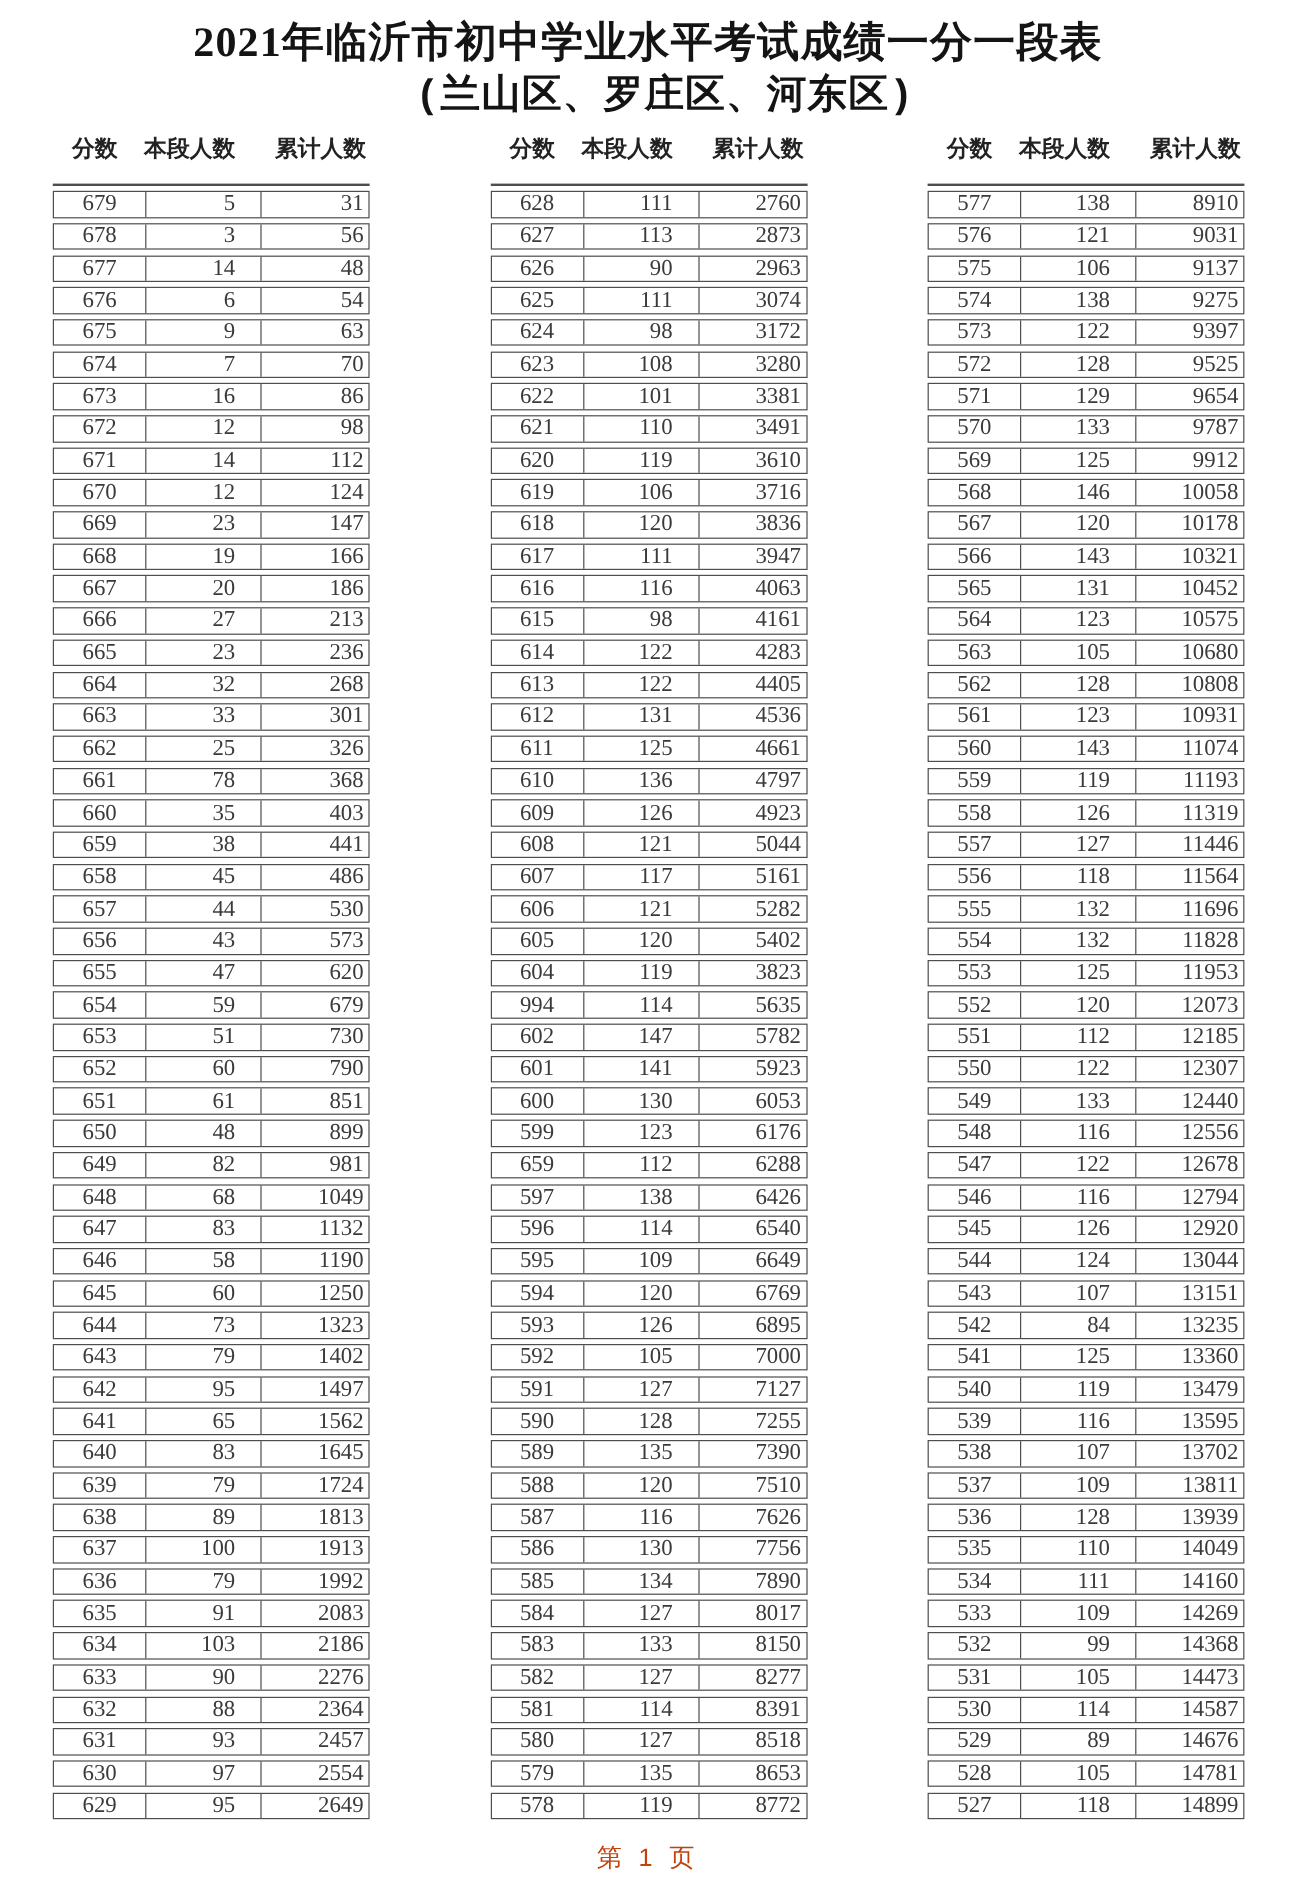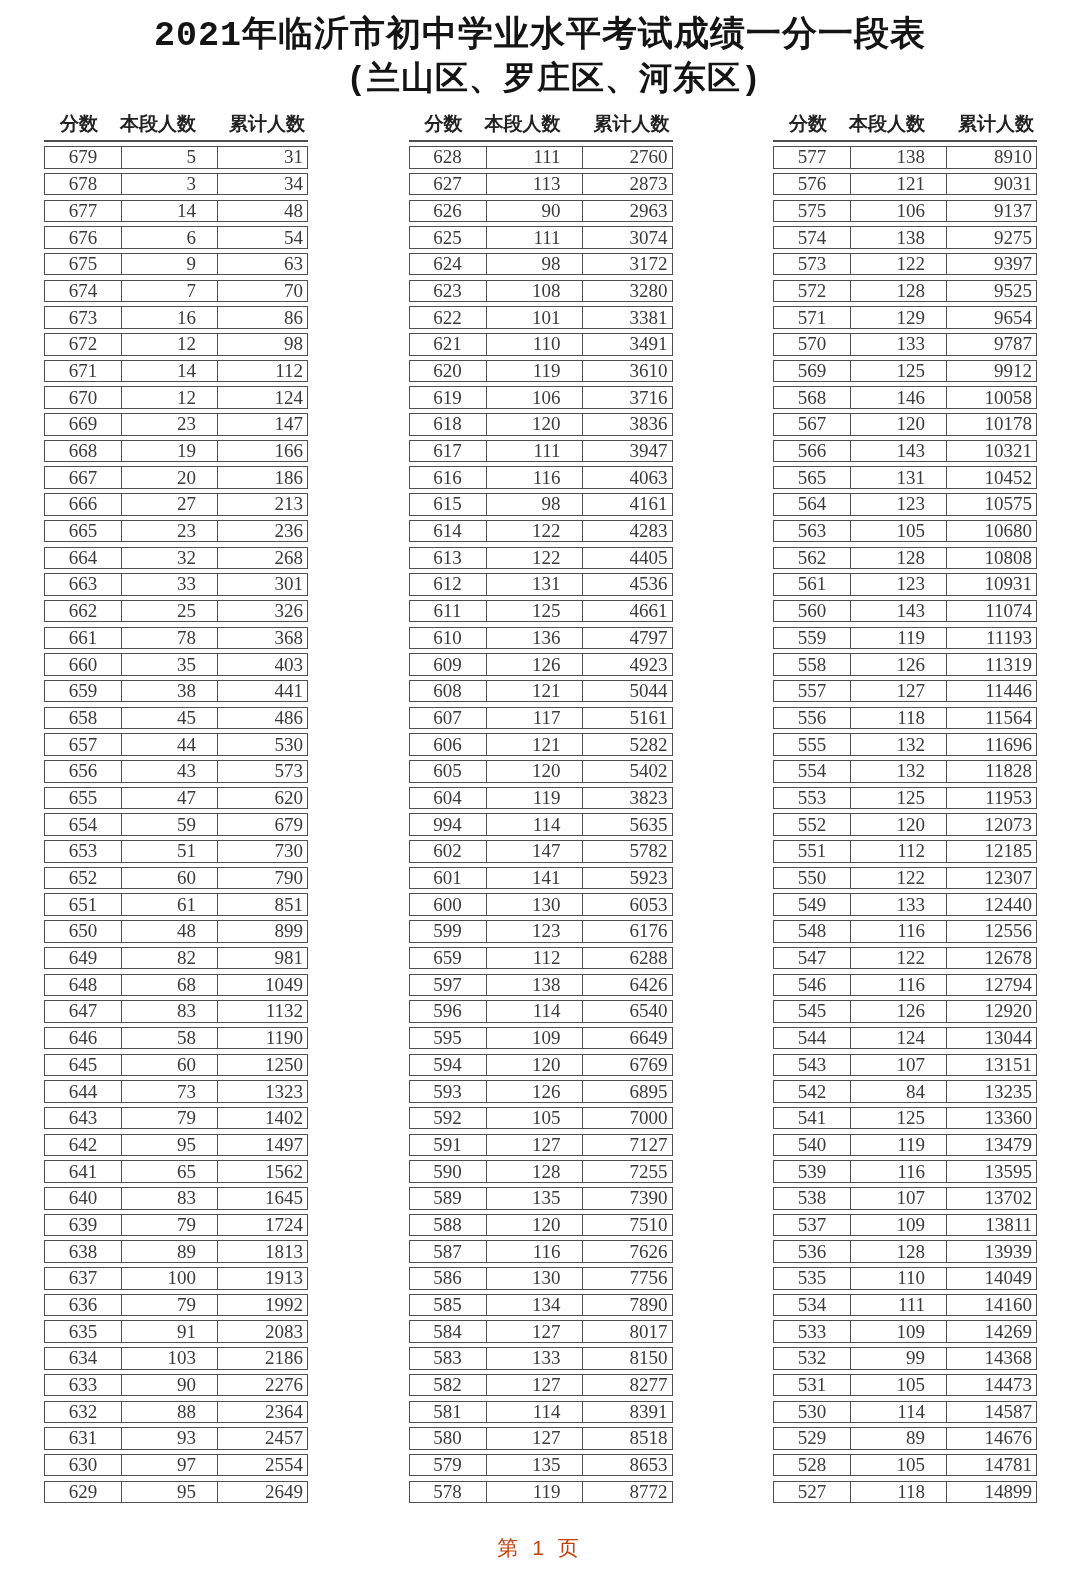--- a/index.html
+++ b/index.html
@@ -11,42 +11,42 @@
   body{
     width:1080px;height:1587px;
     background:#ffffff;
     position:relative;
     font-family:"Liberation Serif", serif;
     overflow:hidden;
   }
   .page-title{
     position:absolute;top:14px;left:0;width:100%;
     text-align:center;
-    font-family:Liberation Mono, monospace;
+    font-family:Liberation Serif, serif;
     font-weight:bold;font-size:35px;line-height:44px;
     color:var(--title-ink);
     letter-spacing:1px;
   }
   .page-subtitle{
     position:absolute;top:59px;left:14px;width:100%;
     text-align:center;
     font-family:Liberation Mono, monospace;
     font-weight:bold;font-size:33px;line-height:44px;
     color:var(--title-ink);
     letter-spacing:1px;
   }
   .tables-wrap{
     position:absolute;top:111px;left:44px;width:993px;
     display:flex;justify-content:space-between;
   }
   .col{width:264px;}
   .col-header{
     display:flex;align-items:flex-end;
     border-bottom:2.5px solid var(--line);
-    padding-bottom:3px;
+    padding-bottom:16px;
     font-family:"Liberation Sans", sans-serif;
     font-weight:bold;font-size:19px;color:#222222;
   }
   .h-score{width:77px;text-align:center;}
   .h-band{width:97px;text-align:center;}
   .h-cum{width:90px;text-align:center;margin-left:24px;}
   .row{
     display:flex;align-items:center;
     height:20.5px;
     border:1px solid var(--line);
@@ -93,21 +93,21 @@
     </div>
     <div class="col-body">
         <div class="row">
           <div class="c-score">679</div>
           <div class="c-band">5</div>
           <div class="c-cum">31</div>
         </div>
         <div class="row">
           <div class="c-score">678</div>
           <div class="c-band">3</div>
-          <div class="c-cum">34</div>
+          <div class="c-cum">56</div>
         </div>
         <div class="row">
           <div class="c-score">677</div>
           <div class="c-band">14</div>
           <div class="c-cum">48</div>
         </div>
         <div class="row">
           <div class="c-score">676</div>
           <div class="c-band">6</div>
           <div class="c-cum">54</div>

